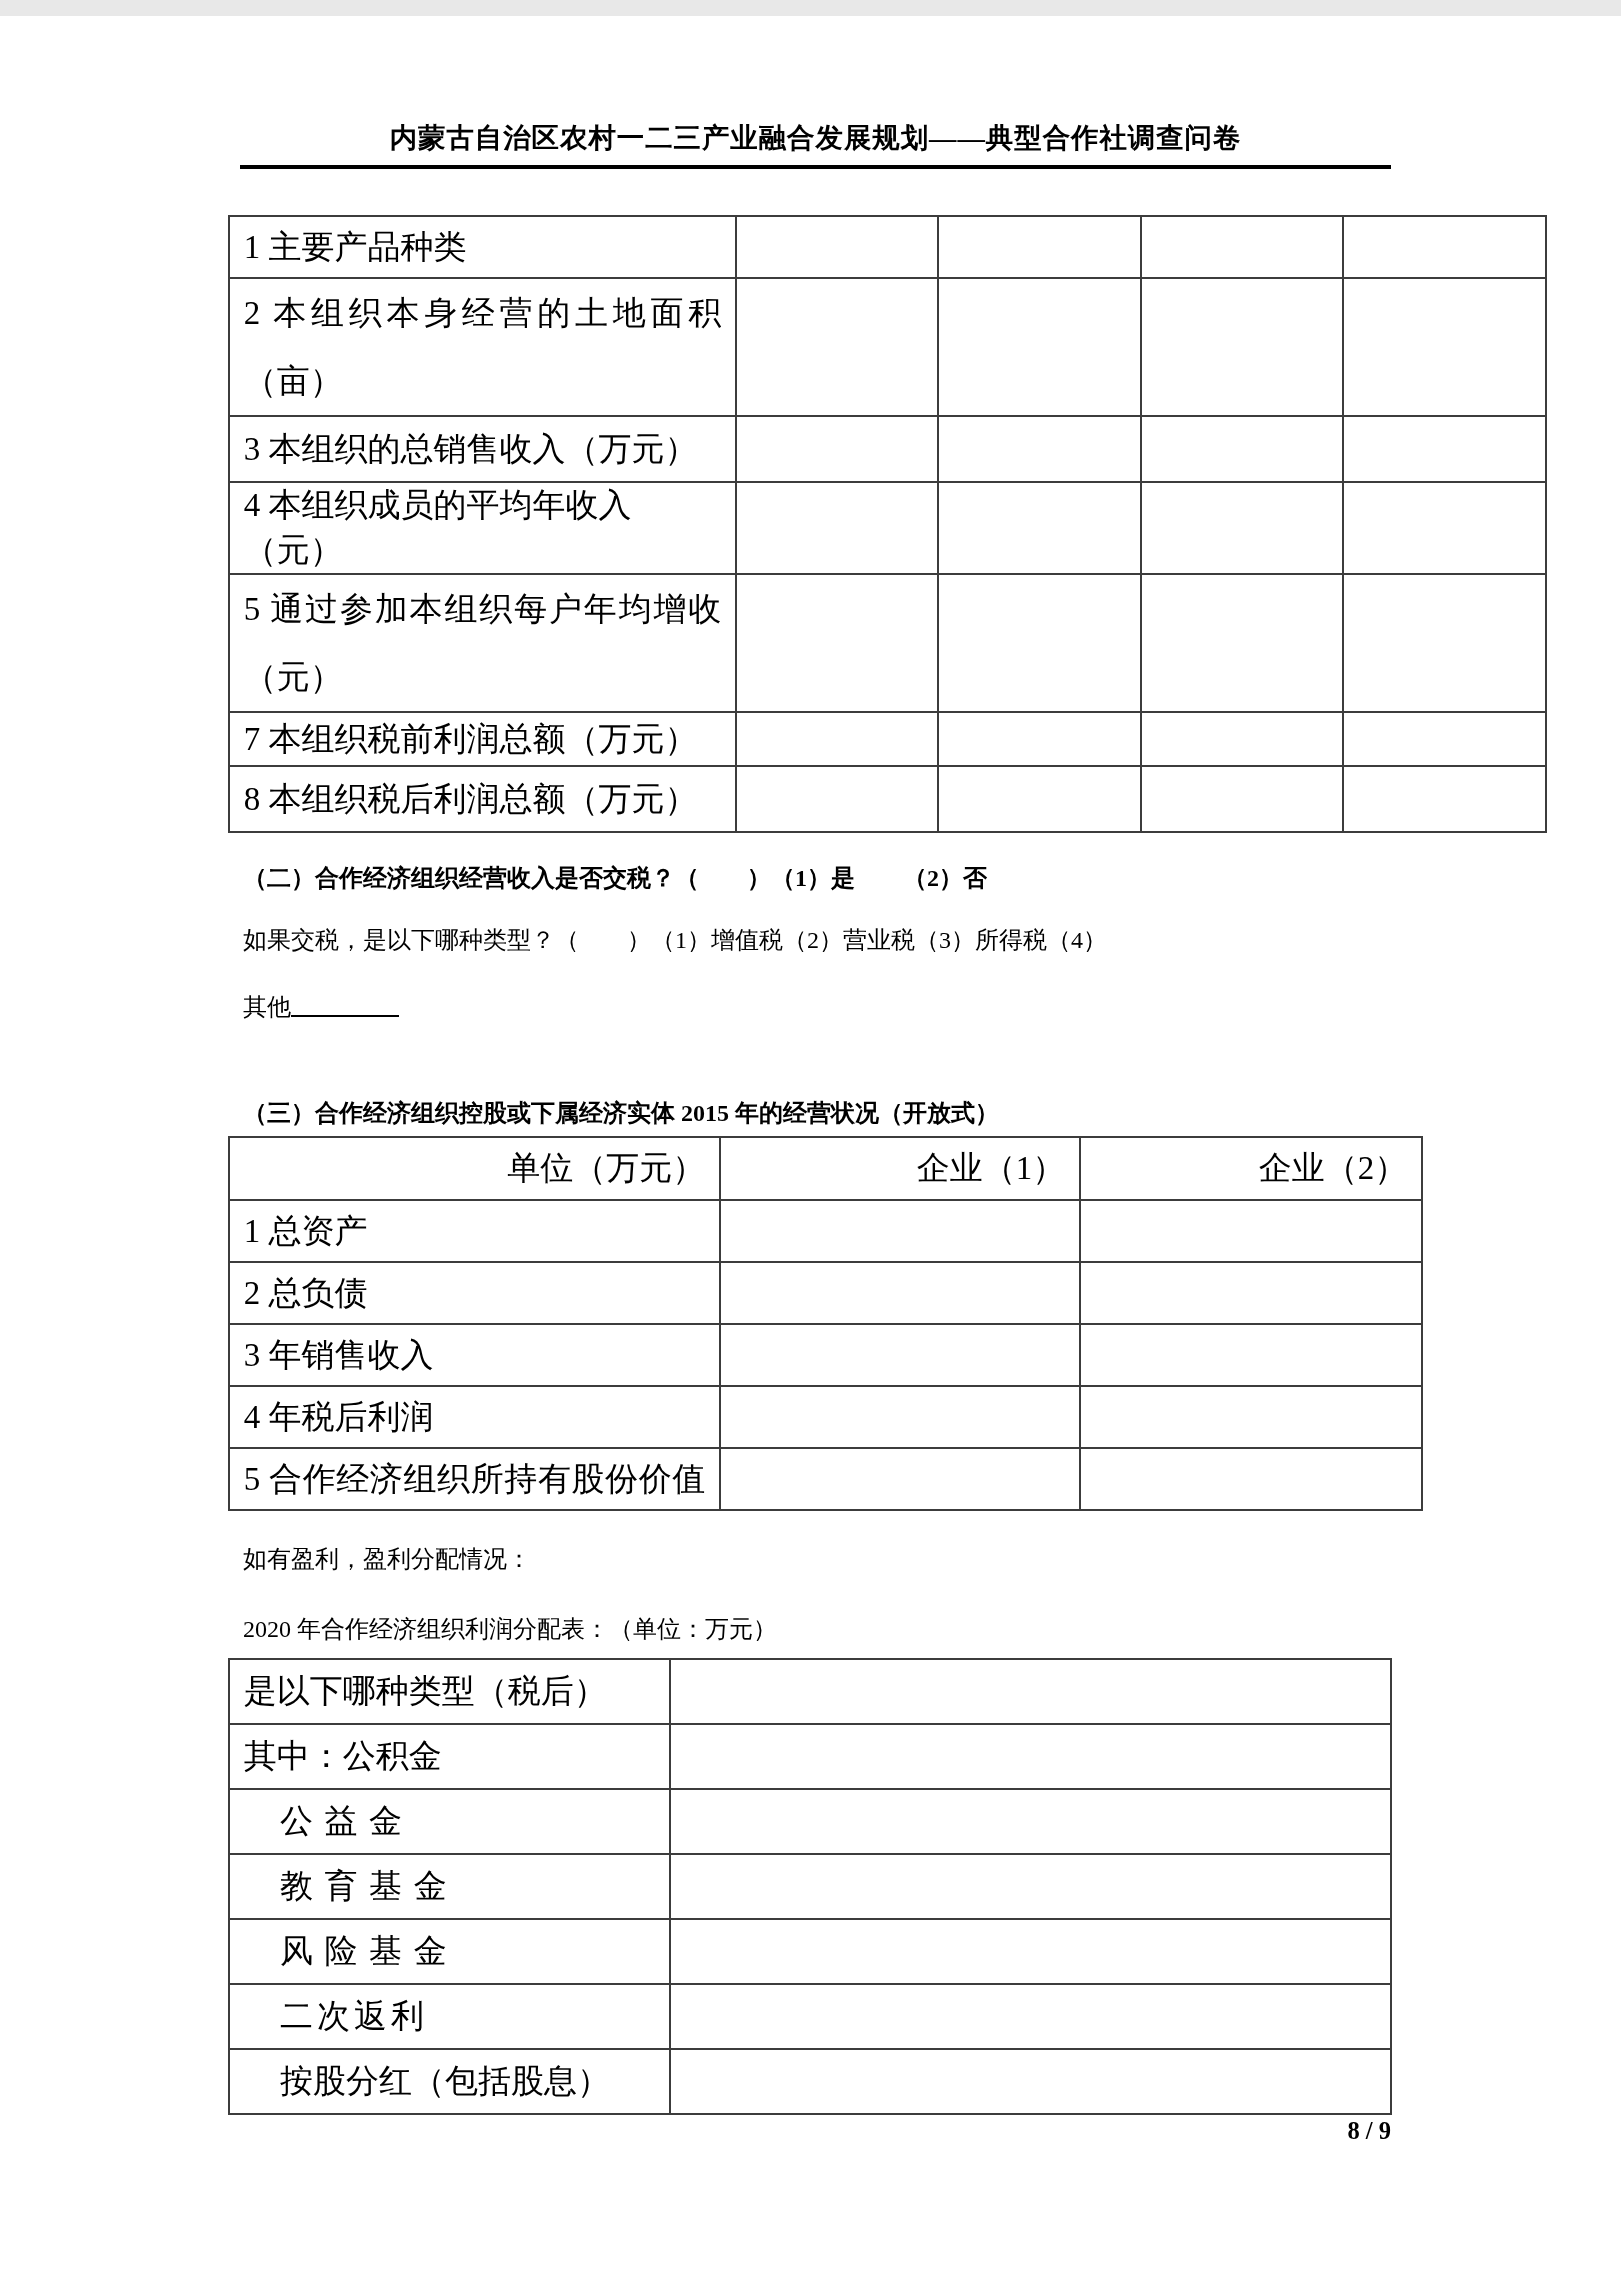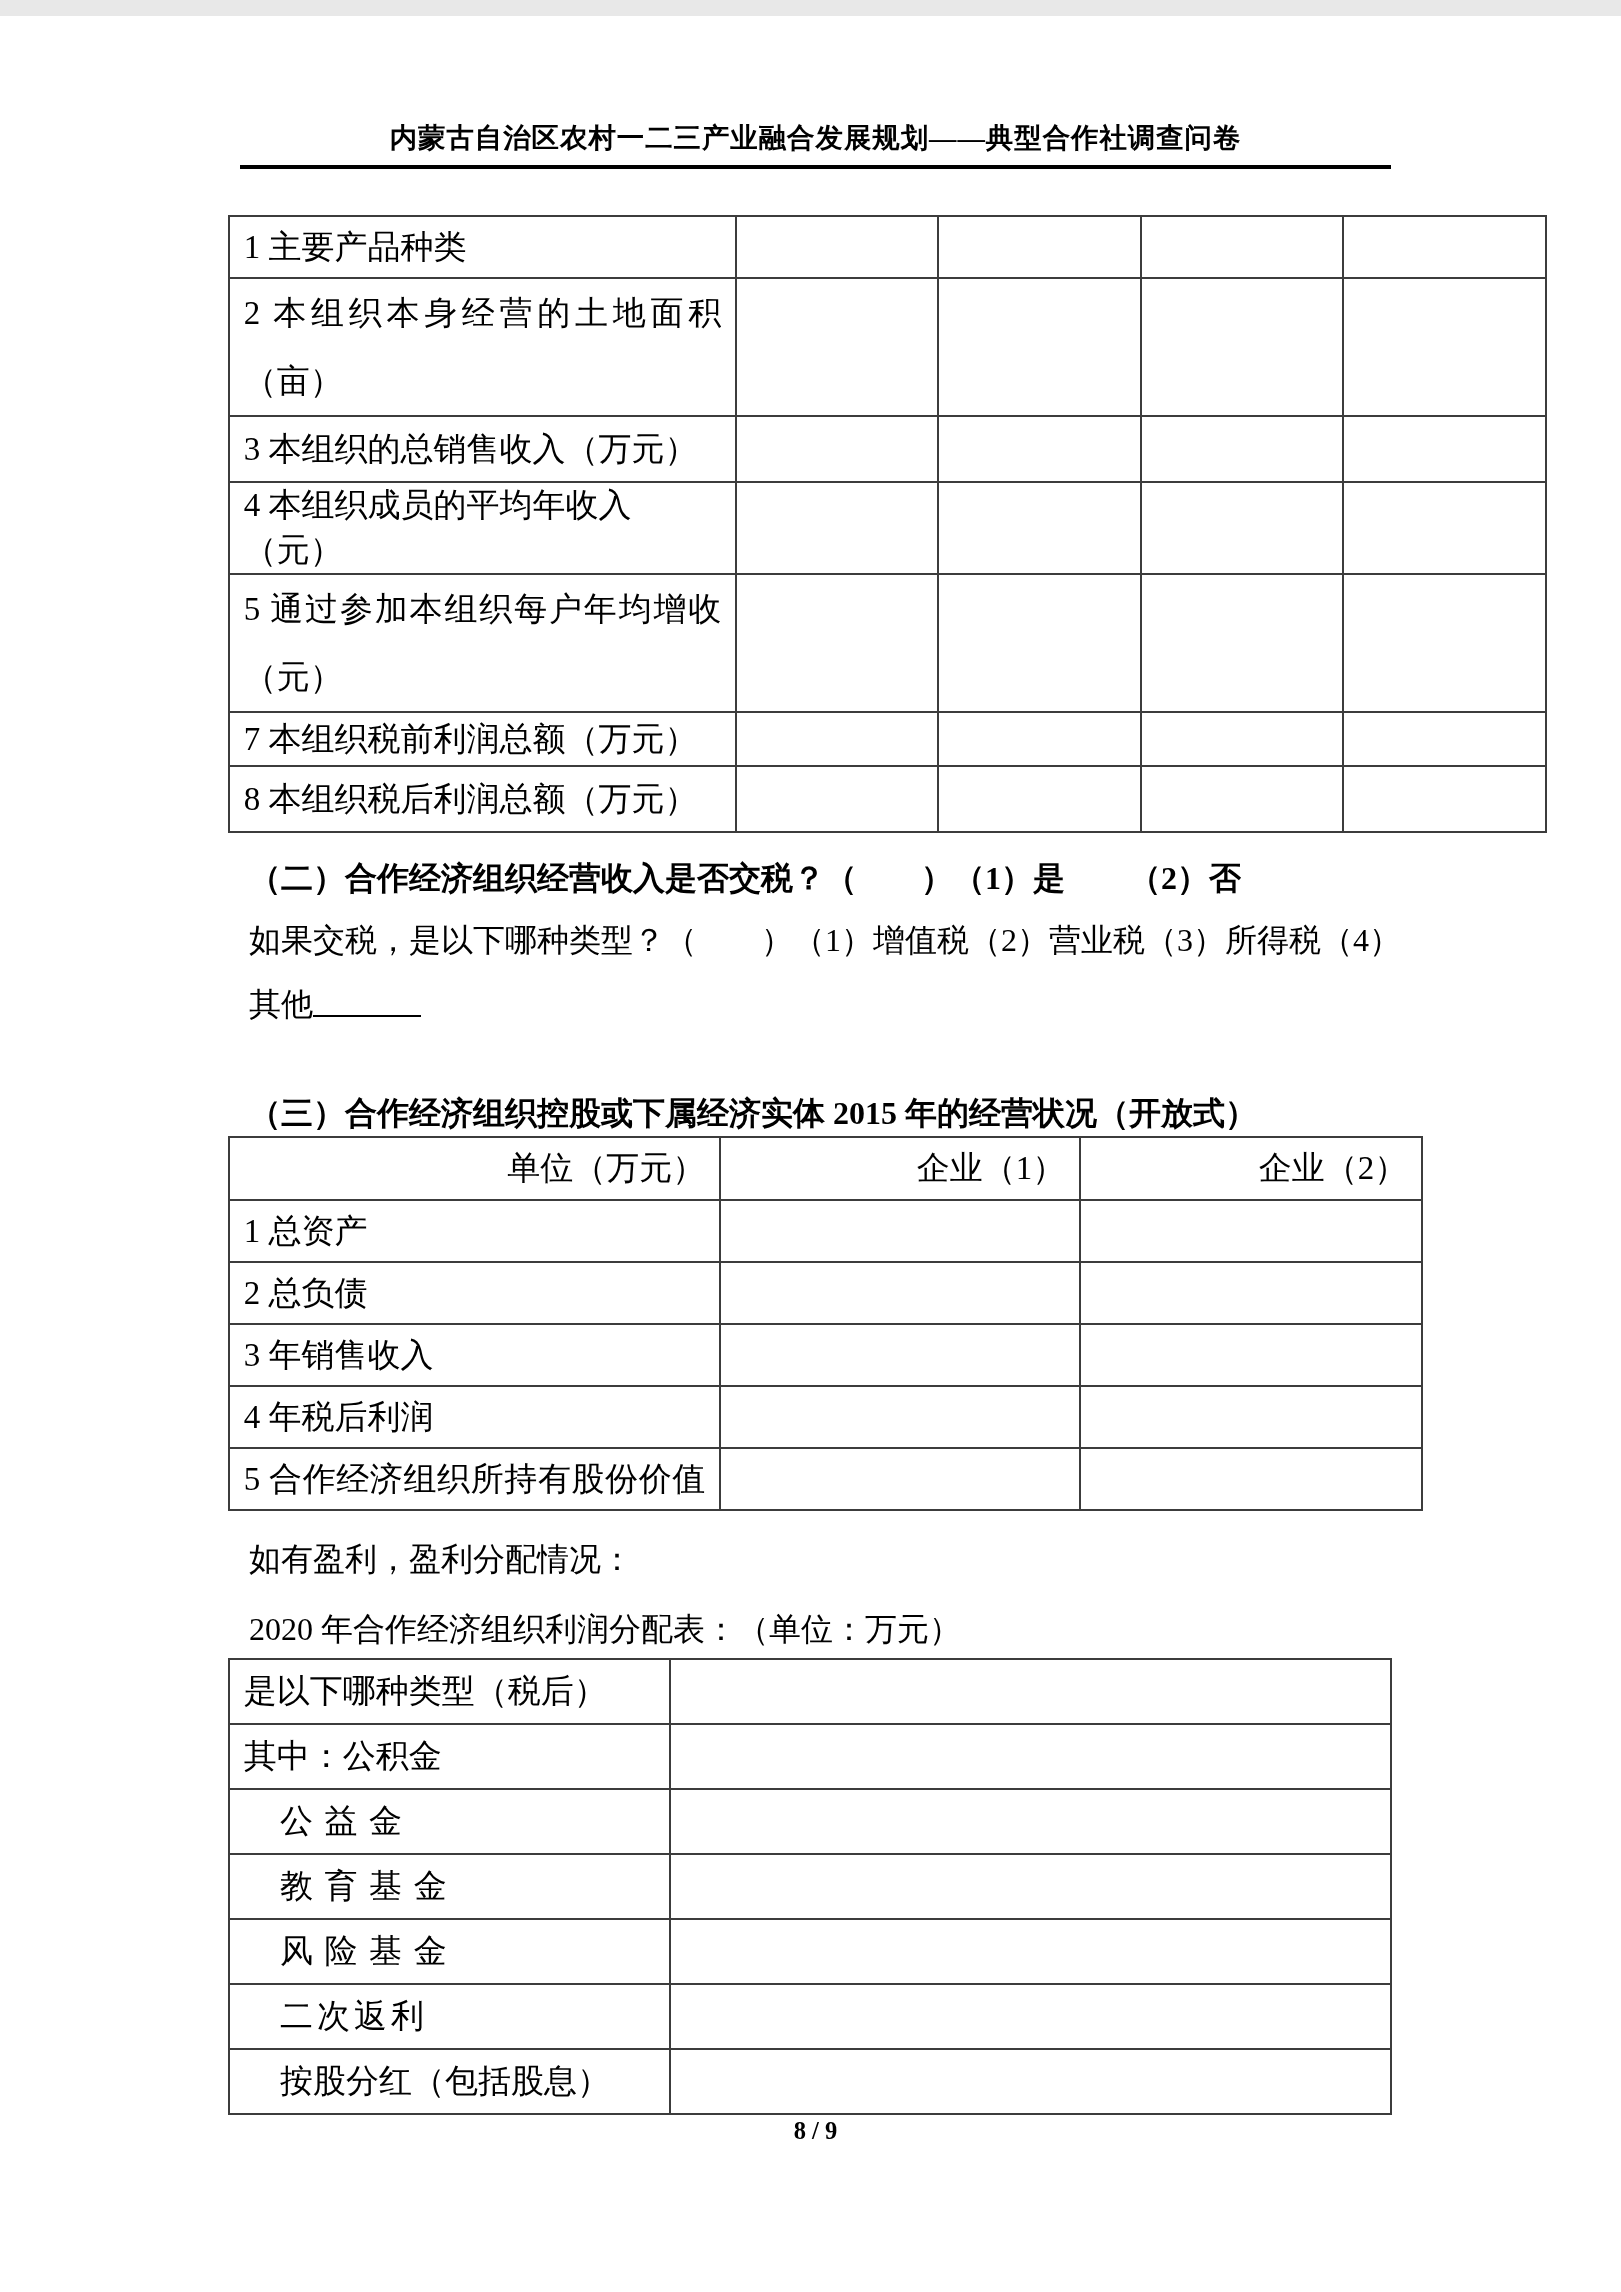--- a/index.html
+++ b/index.html
@@ -21,39 +21,39 @@
   td {
     border:2px solid #3c3c3c; padding:0 13.7px;
     font-size:33px; vertical-align:middle; overflow:hidden;
   }
   
   .t1 { left:228px; top:199px; width:1316px;padding-left:39px; }
   .t1 .two { vertical-align:middle; }
   .t1 .two div { line-height:68px; }
   .jlast { text-align:justify; text-align-last:justify; }
   
-  .para { position:absolute; left:249px; font-size:32px; line-height:43px; white-space:nowrap; }
+  .para { position:absolute; left:243px; font-size:24px; line-height:43px; white-space:nowrap; }
   .bold { font-weight:bold; }
   .blank-line {
     display:inline-block; width:108px; height:33px;
     border-bottom:2.9px solid #000; position:relative; top:2px;
   }
   
   .t2 { left:228px; top:1120px; width:1193px; }
   .t2 .hd { text-align:right; }
   
   .t3 { left:228px; top:1642px; width:1162px; }
   .t3 .ind { padding-left:50px; }
   .sp1 { letter-spacing:0.35em; }
   .sp2 { letter-spacing:0.12em; }
   .jfull { text-align:justify; text-align-last:justify; }
   
   .footer {
     position:absolute; left:240px; top:2101px; width:1151px;
-    text-align:center; font-size:24.5px; font-weight:bold;
+    text-align:right; font-size:24.5px; font-weight:bold;
   }
 </style>
 </head>
 <body>
 
 <div class="page">
 
   <div class="hdr-title">内蒙古自治区农村一二三产业融合发展规划——典型合作社调查问卷</div>
   <div class="hdr-rule"></div>
 

